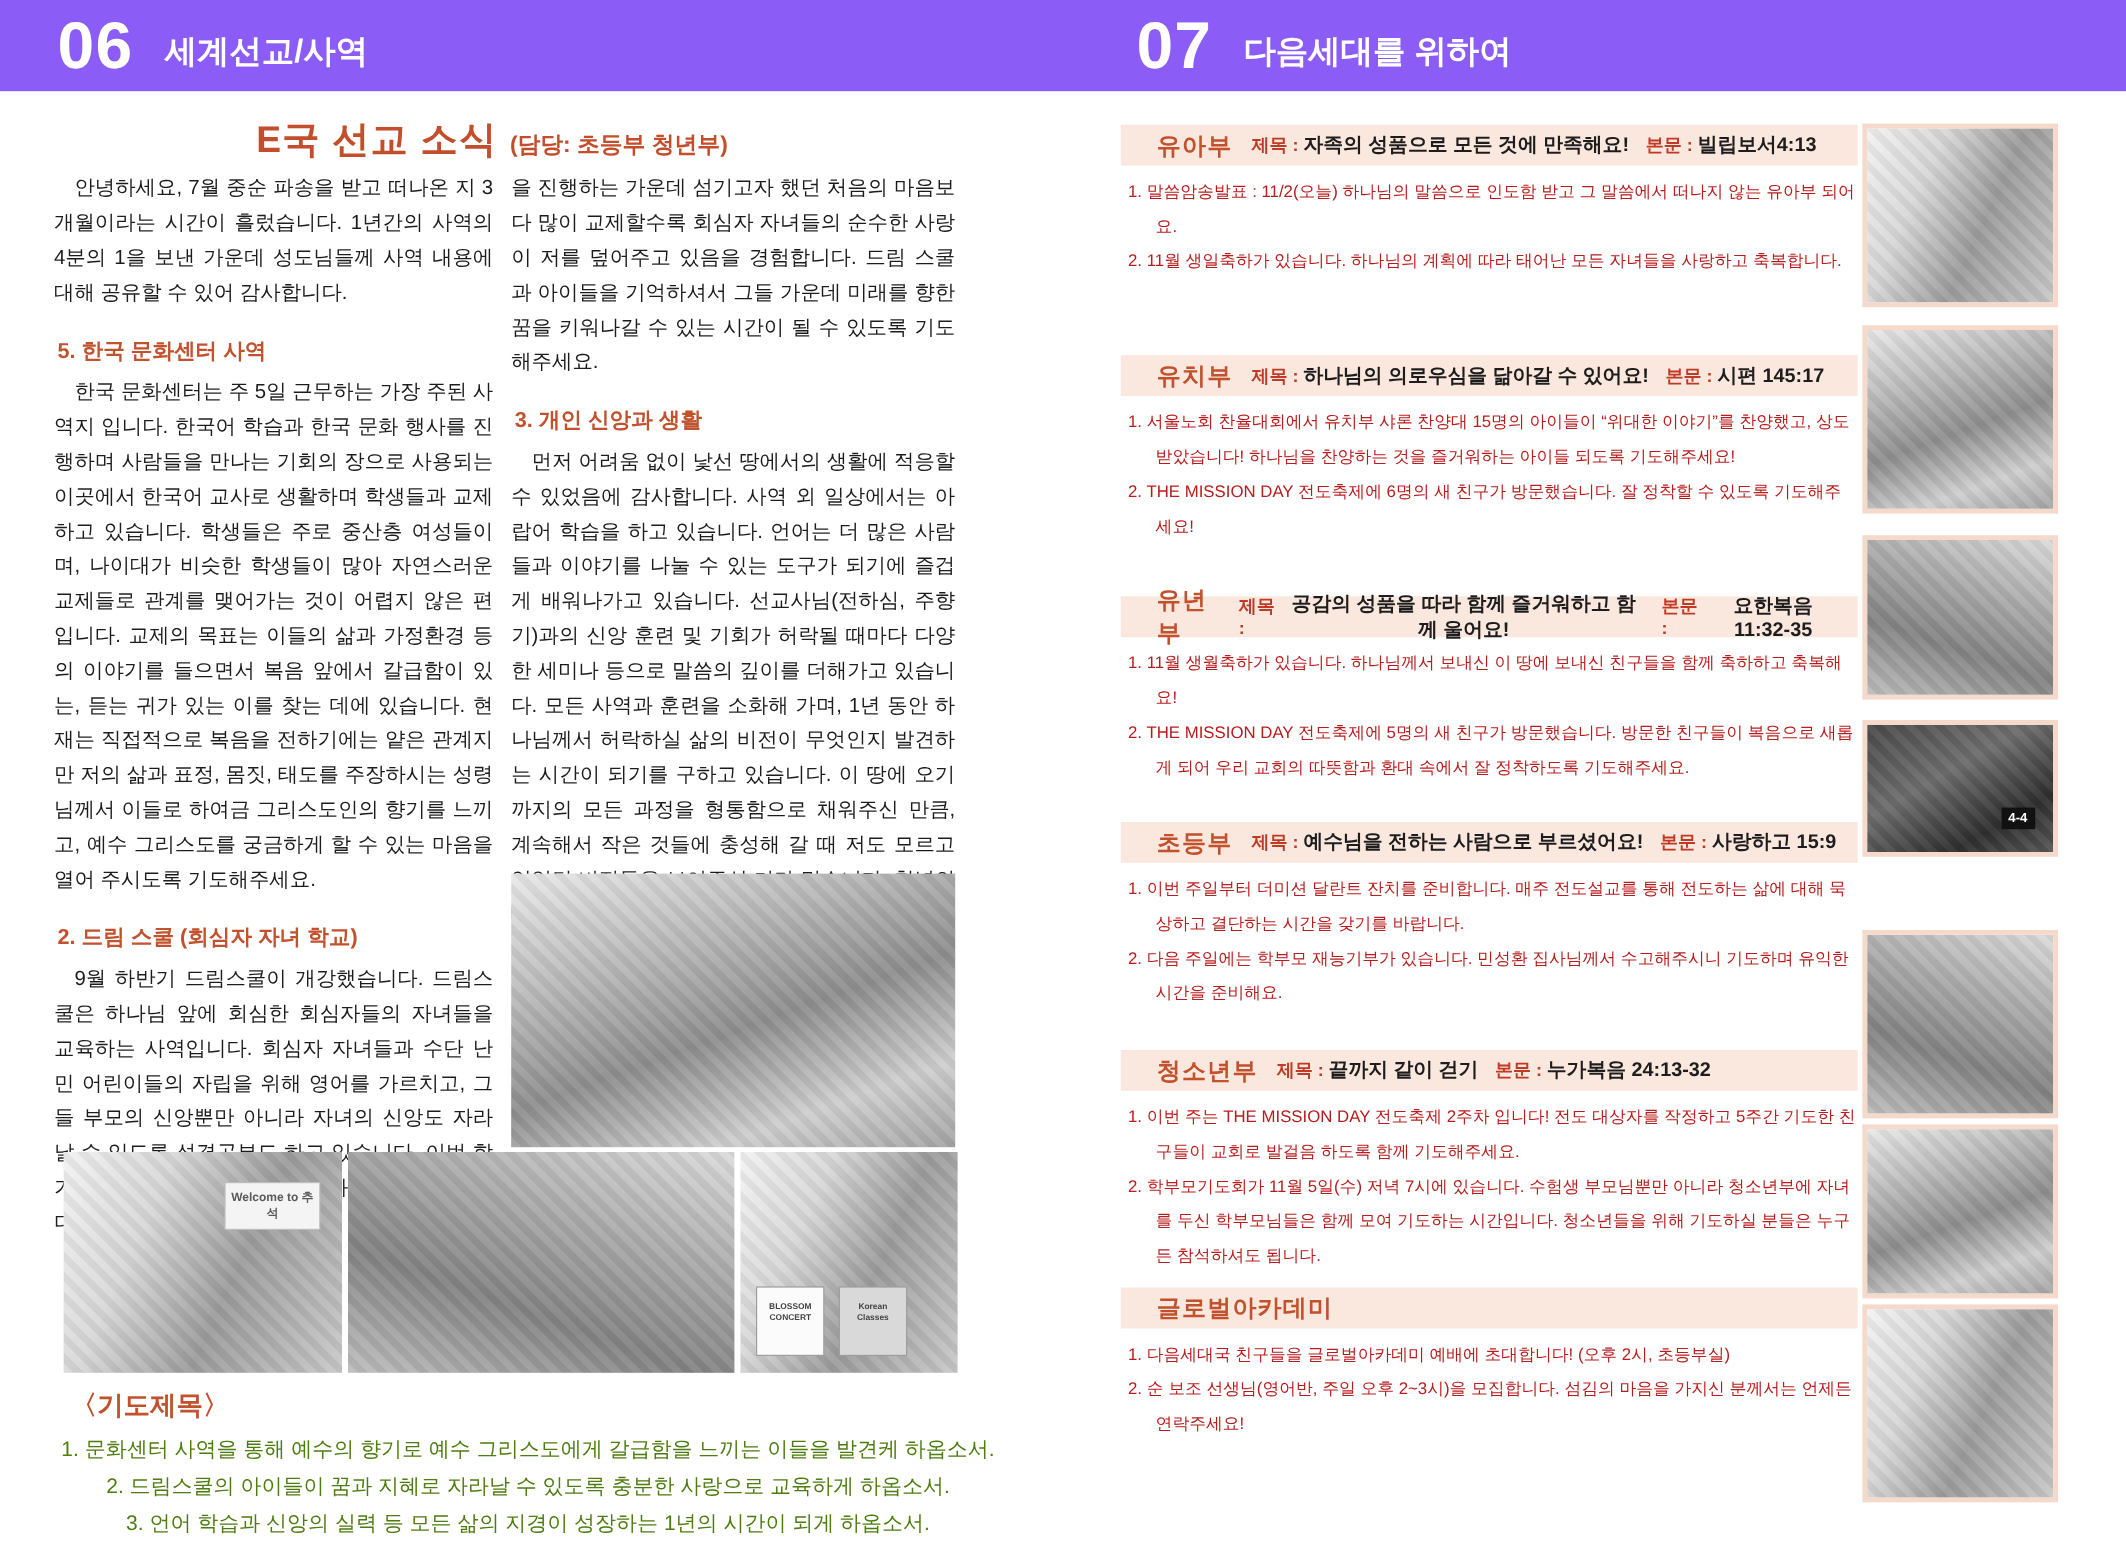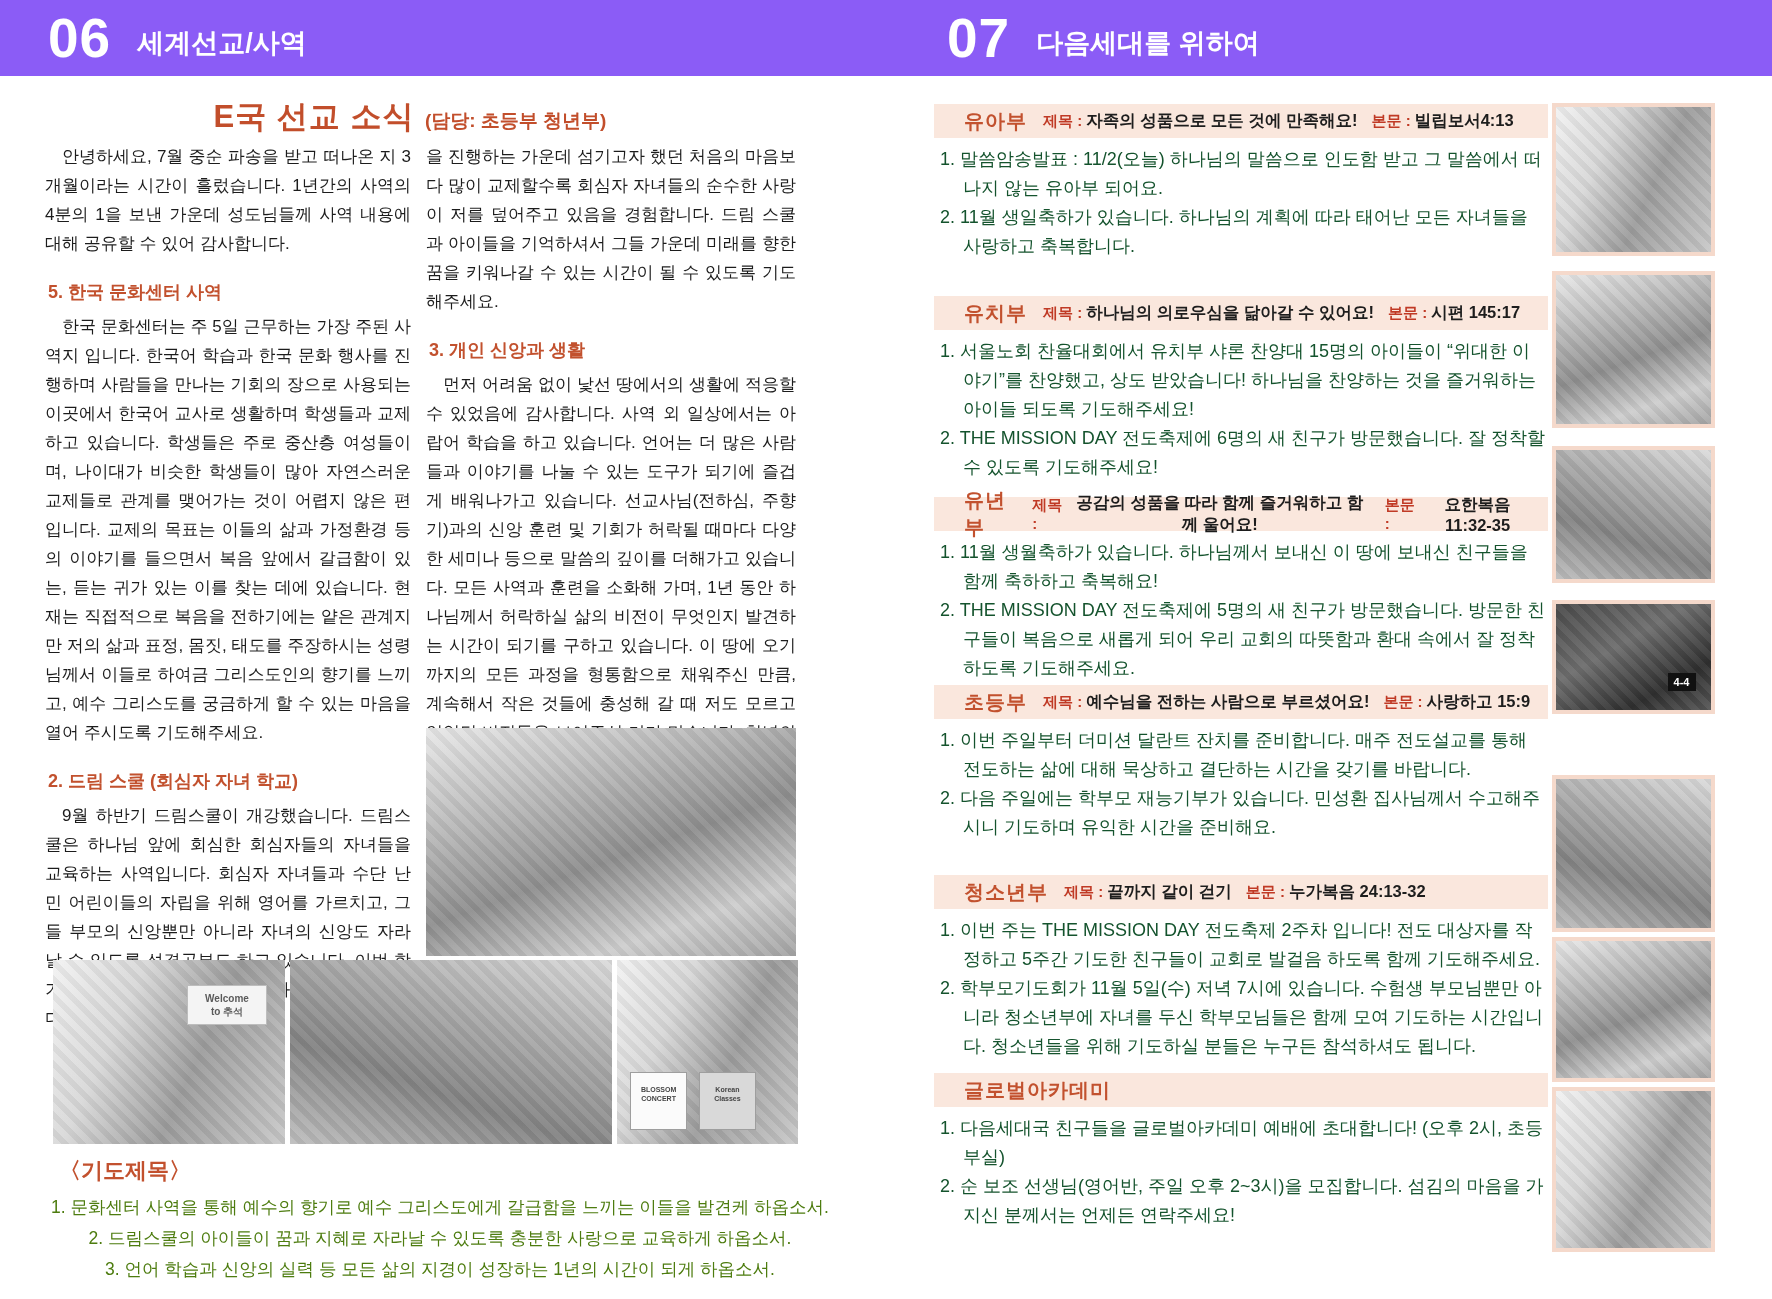--- a/index.html
+++ b/index.html
@@ -37,21 +37,21 @@
   .photo::after { content:""; position:absolute; inset:0;
     background:repeating-linear-gradient(45deg,rgba(255,255,255,.05) 0 6px,rgba(0,0,0,.05) 6px 12px); }
   .framed { border:4px solid #F5D9CB; }
   .group-photo { left:426px; top:728px; width:370px; height:228px; }
   .strip { top:960px; height:184px; }
   .sp1 { left:53px;  width:232px; }
   .sp2 { left:290px; width:322px; }
   .sp3 { left:617px; width:181px; }
   .sign { position:absolute; background:#f4f4f4; color:#5a5a5a; text-align:center;
           font-weight:bold; box-shadow:0 0 0 1px #bdbdbd; z-index:2; }
-  .sign.welcome { left:58%; top:14%; width:34%; padding:6px 14px; font-size:10px; line-height:13px; }
+  .sign.welcome { left:58%; top:14%; width:34%; padding:6px 2px; font-size:10px; line-height:13px; }
   .poster { position:absolute; bottom:8%; width:30%; padding:12px 2px 26px; font-size:7px; line-height:9px;
             text-align:center; font-weight:bold; background:#fbfbfb; color:#444; box-shadow:0 0 0 1px #9e9e9e; z-index:2; }
   .poster.p1 { left:8%; }
   .poster.p2 { left:46%; background:#d9d9d9; }
   .tag44 { position:absolute; right:10%; bottom:18%; background:#111; color:#fff; font-size:11px;
            font-weight:bold; padding:3px 6px; z-index:2; }
 
   
   .prayer { position:absolute; left:45px; top:1156px; width:790px; }
   .prayer h3 { color:#C2512E; font-size:22px; margin-bottom:6px;margin-left:14px; }
@@ -59,21 +59,21 @@
   .prayer li { counter-increment:pr; font-size:17.5px; line-height:31px; color:#4d7c0f;text-align:center; }
   .prayer li::before { content:counter(pr) ". "; }
 
   
   .dept { position:absolute; left:934px; width:614px; }
   .band { height:34px; background:#FAE7DD; display:flex; align-items:center; padding-left:30px; }
   .dept-name { color:#C2512E; font-weight:bold; font-size:20px; margin-right:16px; letter-spacing:1px; }
   .lab { color:#C03A25; font-weight:bold; font-size:15px; margin-right:4px; }
   .val { color:#1d1d1d; font-weight:bold; font-size:16.5px; margin-right:14px;text-align:center; }
   .items { margin-top:7px; margin-left:6px; list-style:none; counter-reset:it; }
-  .items li { counter-increment:it; font-size:18px; line-height:29px; color:#14532d;
+  .items li { counter-increment:it; font-size:14px; line-height:29px; color:#b91c1c;
               padding-left:23px; text-indent:-23px; }
   .items li::before { content:counter(it) ". "; }
 
   
   .rp { left:1552px; width:163px; }
 </style>
 </head>
 <body>
 
 <div class="topbar">

